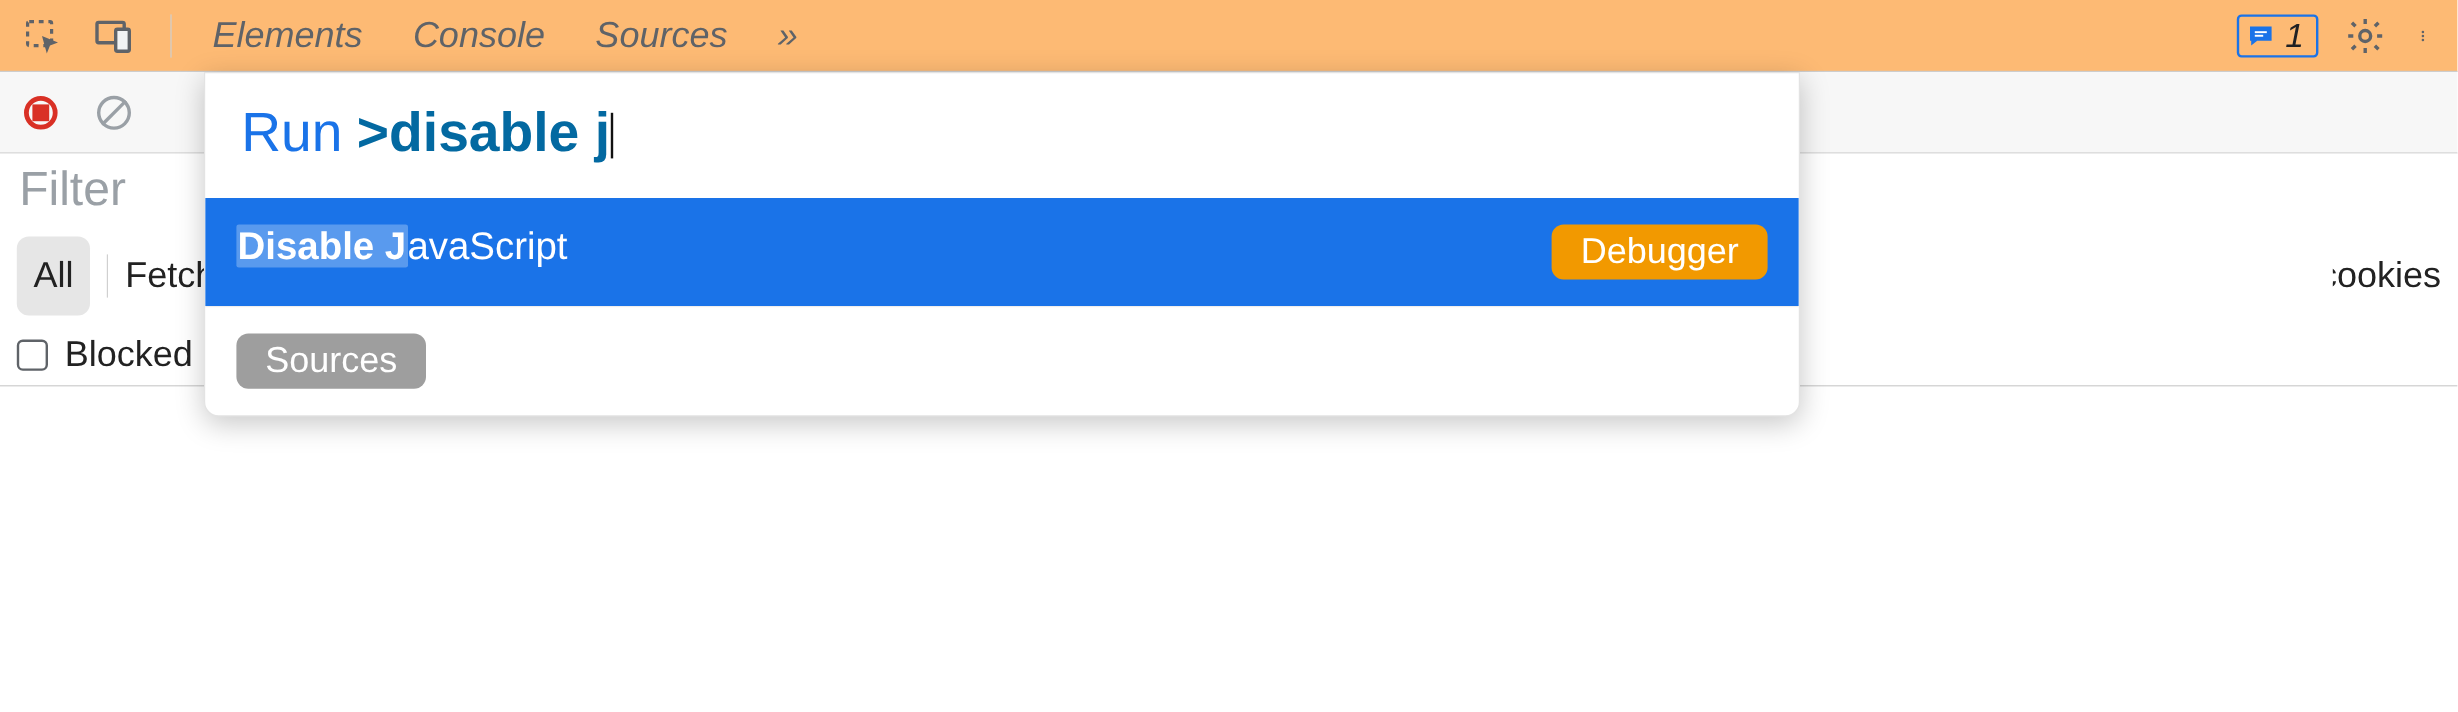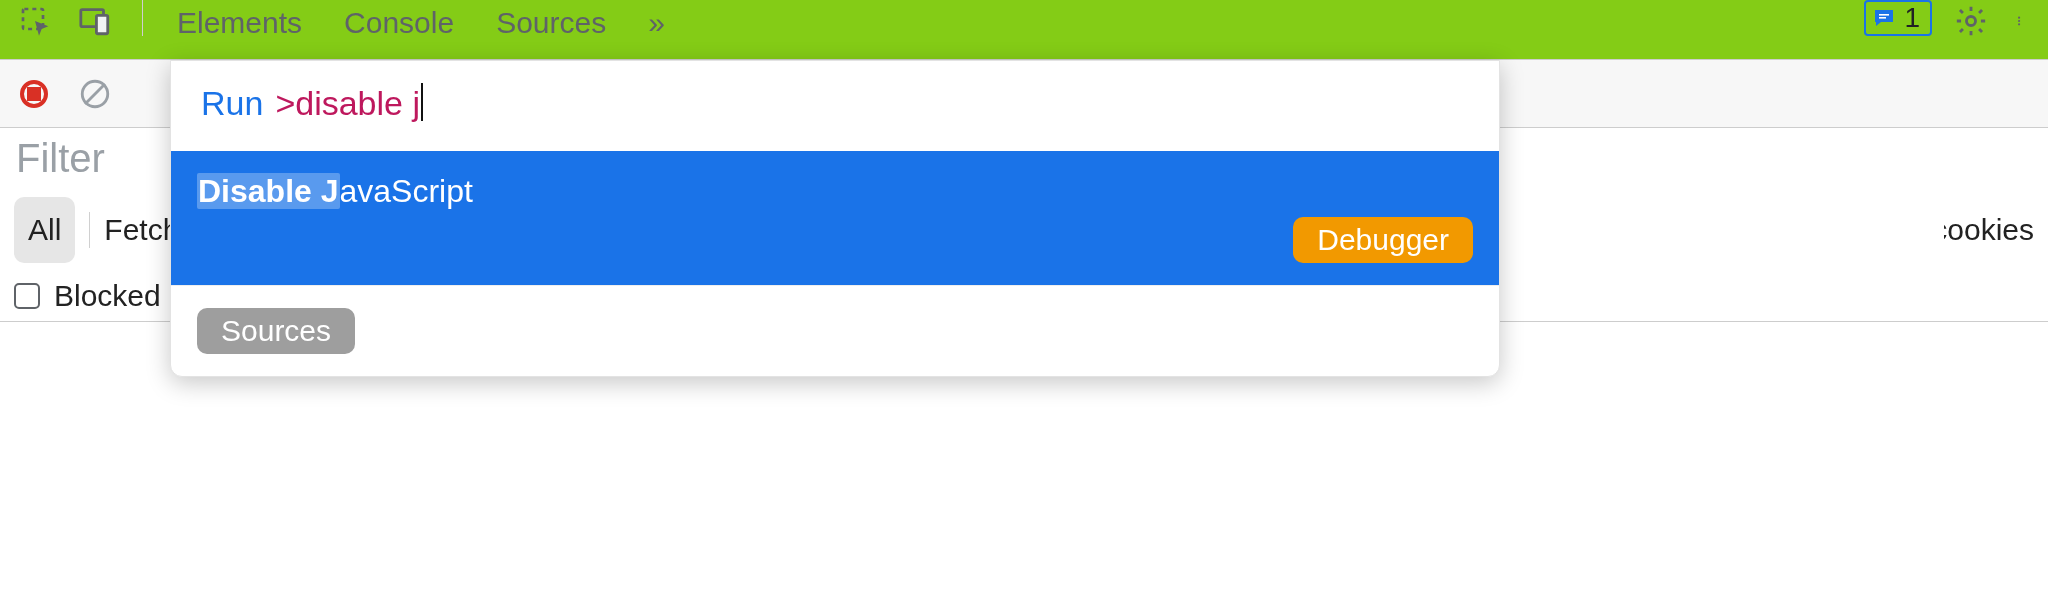--- a/index.html
+++ b/index.html
@@ -11,28 +11,29 @@
     --overlay-shadow: 0 6px 24px rgba(0,0,0,0.22);
     --blue: #1a73e8;
     --sel-blue: #1a73e8;
     --orange: #f29900;
     --grey-badge: #9e9e9e;
     --muted: #888;
   }
 
   
   .tabbar {
-    display: flex; 
+    display: flex; align-items: center;
     height: 60px;
     border-bottom: 1px solid var(--border);
-    background: #84cc16;
+    background: #fdba74;
     padding: 0 14px;
     gap: 18px;
     font-size: 30px;
     color: var(--tab-fg);
+    font-style: italic;
   }
   .tabbar .iconbtn {
     display: inline-flex; align-items: center; justify-content: center;
     width: 42px; height: 42px; color: #5f6368;
   }
   .tabbar .sep {
     width: 1px; height: 36px; background: #cfcfcf; margin: 0 4px 0 8px;
   }
   .tabbar .tab { padding: 6px 12px; color: var(--tab-fg); cursor: default; }
   .tabbar .tab.active { color: var(--tab-active); font-weight: 500; }
@@ -88,44 +89,44 @@
   .overlay {
     position: absolute; left: 170px; top: 60px; width: 1330px;
     background: #fff; border-radius: 0 0 12px 12px; box-shadow: var(--overlay-shadow);
     border: 1px solid #e3e3e3;
     display: flex; flex-direction: column;
     overflow: hidden;
     z-index: 10;
   }
   .cmd-input-row {
     display:flex; align-items:baseline; gap: 12px;
-    padding: 22px 26px 28px 30px; font-size: 34px;
+    padding: 22px 26px 28px 30px; font-size: 46px;
   }
   .cmd-prefix { color: var(--blue); }
-  .cmd-text { color:#be185d; position: relative; }
+  .cmd-text { color:#0369a1; position: relative; font-weight: bold; }
   .caret {
     display:inline-block; width:2px; height:38px; background:#111; vertical-align: -6px; margin-left:1px;
     animation: blink 1s step-end infinite;
   }
   @keyframes blink { 50% { opacity: 0; } }
 
   .cmd-item {
     display:flex; justify-content:space-between;
     padding: 22px 26px 22px 26px; font-size: 32px;
   }
   .cmd-item.selected { background: var(--sel-blue); color:#fff; }
   .cmd-item .label .match-strong { font-weight: 700; }
   .cmd-item .label .match-strong-hl { font-weight:700; background: rgba(255,255,255,0.25); padding:0 1px; border-radius:2px; }
   .cmd-item.selected .label .match-strong-hl { background: rgba(255,255,255,0.28); }
   .cmd-item .label .rest { font-weight:400; }
   .badge {
     display:inline-flex; align-items:center; justify-content:center;
     border-radius: 10px; padding: 6px 24px; font-size: 30px; color:#fff;
   }
-  .badge.orange { background: var(--orange); margin-top: 44px; }
+  .badge.orange { background: var(--orange); }
   .badge.grey { background: var(--grey-badge); }
   .overlay .divider { height:1px; background:#eee; }
 
   
   .cmd-item.unselected { color:#222; }
   .cmd-item.unselected .label .rest { color:#222; }
 
   svg { display:block; }
 </style>
 </head>

